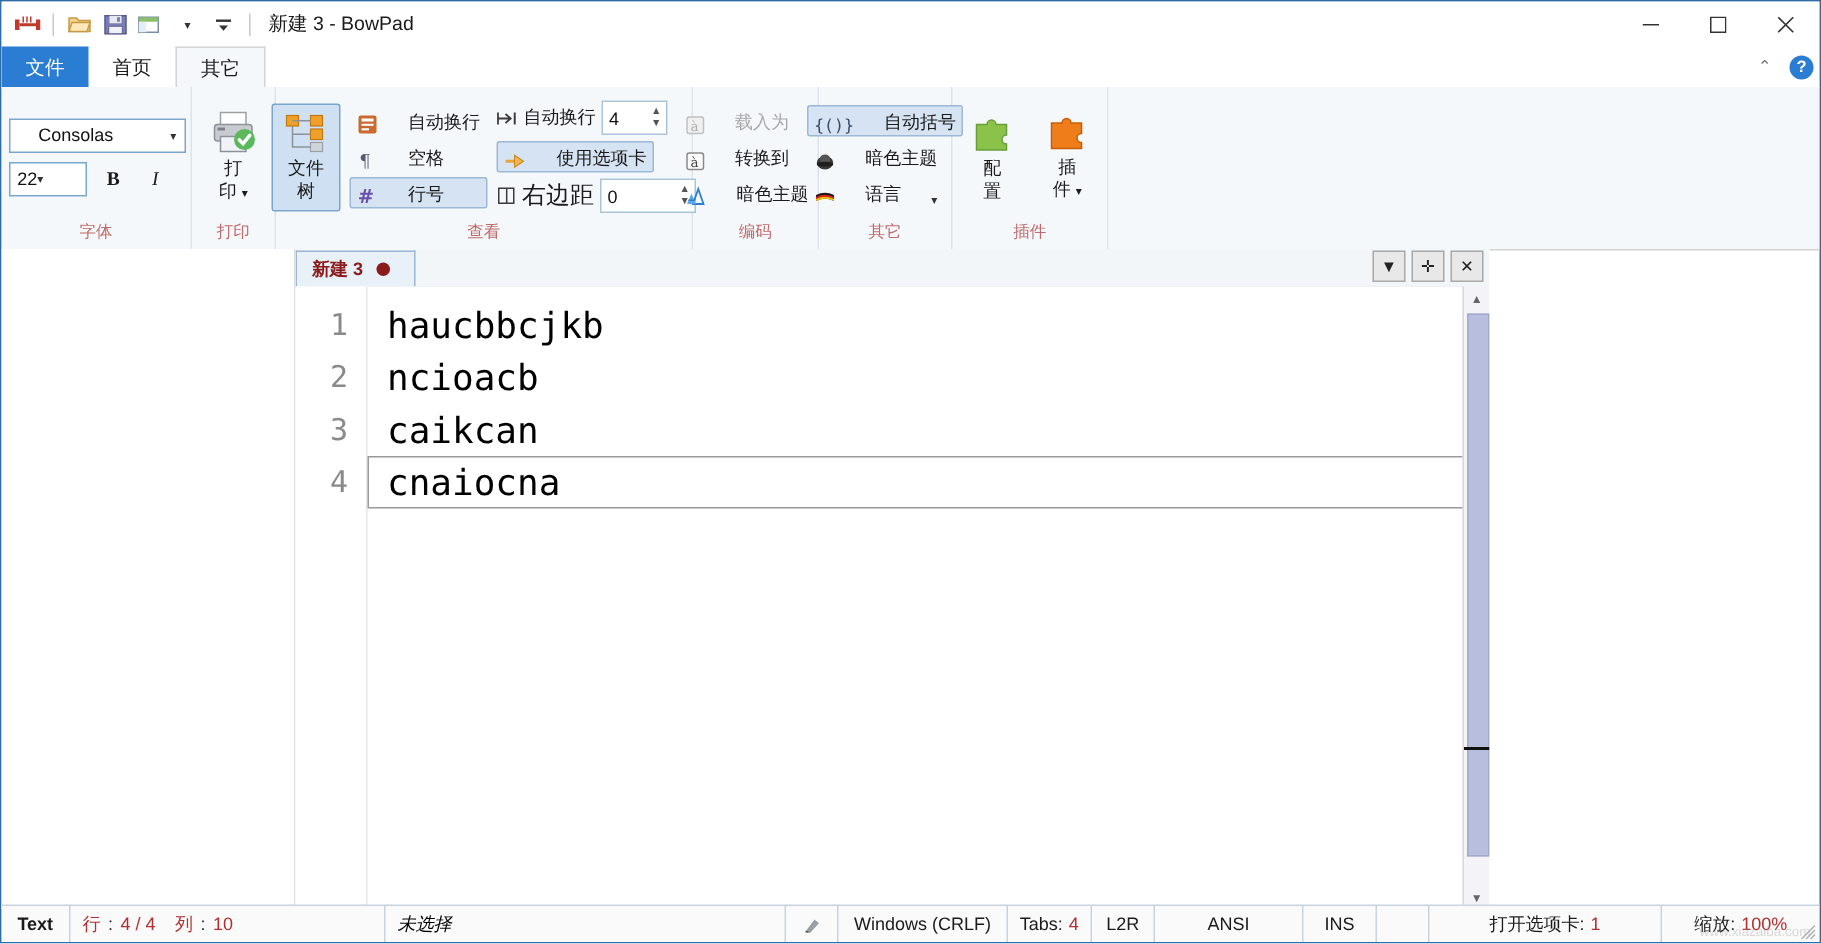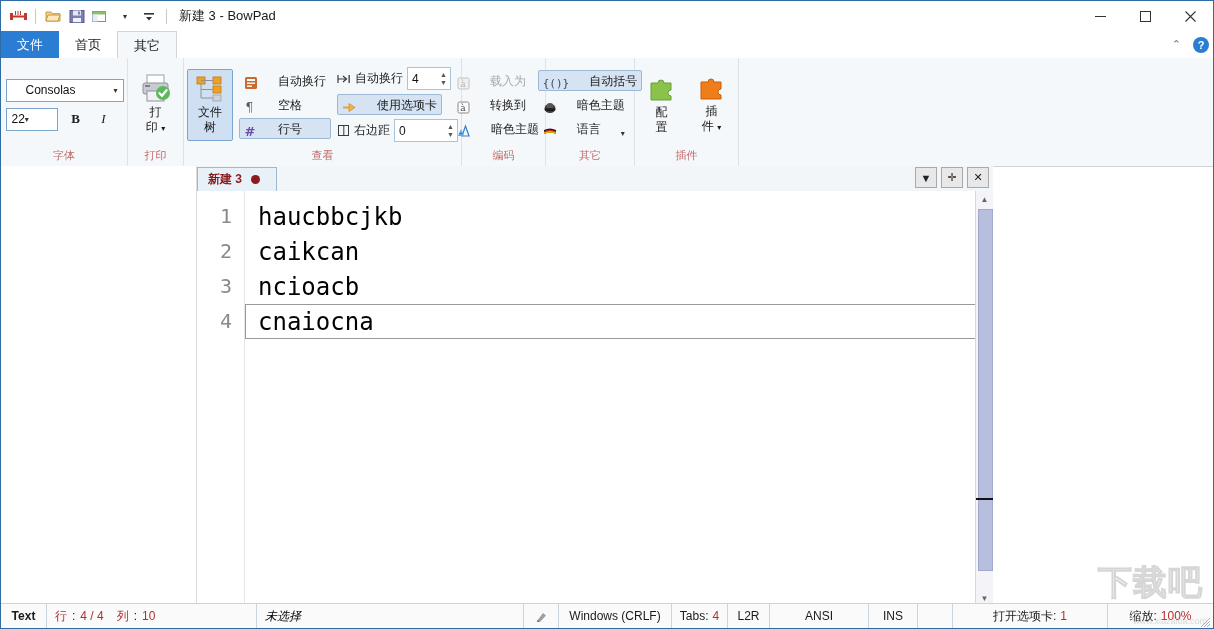--- a/index.html
+++ b/index.html
@@ -448,21 +448,21 @@
             </span>
             <span>使用选项卡</span>
           </div>
           <div style="display:flex;align-items:center;gap:4px;">
             <span class="ico">
               <svg width="13" height="13" viewBox="0 0 13 13">
                 <rect x="1.5" y="1.5" width="10" height="10" fill="none" stroke="#3a3a3a" stroke-width="1"></rect>
                 <rect x="6.3" y="1.5" width="1" height="10" fill="#3a3a3a"></rect>
               </svg>
             </span>
-            <span style="font-size:12px;color:#1a1a1a;white-space:nowrap;">右边距</span>
+            <span style="font-size:16px;color:#1a1a1a;white-space:nowrap;">右边距</span>
             <div class="spin wide">
               <span class="sv">0</span>
               <span class="arrows">
                   <span>▲</span>
                   <span>▼</span>
                 </span>
             </div>
           </div>
         </div>
       </div>
@@ -585,22 +585,22 @@
 
       <div class="code-area">
         <div class="gutter">
           <div class="ln">1</div>
           <div class="ln">2</div>
           <div class="ln">3</div>
           <div class="ln">4</div>
         </div>
         <div class="lines">
           <div class="cl">haucbbcjkb</div>
+          <div class="cl">ncioacb</div>
           <div class="cl">caikcan</div>
-          <div class="cl">ncioacb</div>
           <div class="cl current">cnaiocna</div>
         </div>
       </div>
 
       <div class="vscroll">
         <div class="arrow" style="position:absolute;top:0;">▲</div>
         <div class="thumb"></div>
         <div class="marker" style="top:307px;"></div>
         <div class="arrow" style="position:absolute;bottom:0;">▼</div>
       </div>
@@ -636,20 +636,19 @@
     <div class="sbcell" style="width:155px;gap:4px;">
       <span>打开选项卡:</span>
       <span class="red">1</span>
     </div>
     <div class="sbcell" style="flex:1;gap:4px;border-right:none;">
       <span>缩放:</span>
       <span class="red">100%</span>
     </div>
   </div>
 
-  <div class="wm-big">下载吧</div>
   <div class="watermark">www.xiazaiba.com</div>
   <div class="resize-grip">
     <svg width="12" height="12" viewBox="0 0 12 12">
       <path d="M11 5 L5 11 M11 8 L8 11 M11 2 L2 11" stroke="#b0b0b0" stroke-width="1"></path>
     </svg>
   </div>
 </div>
 
 </body></html>

